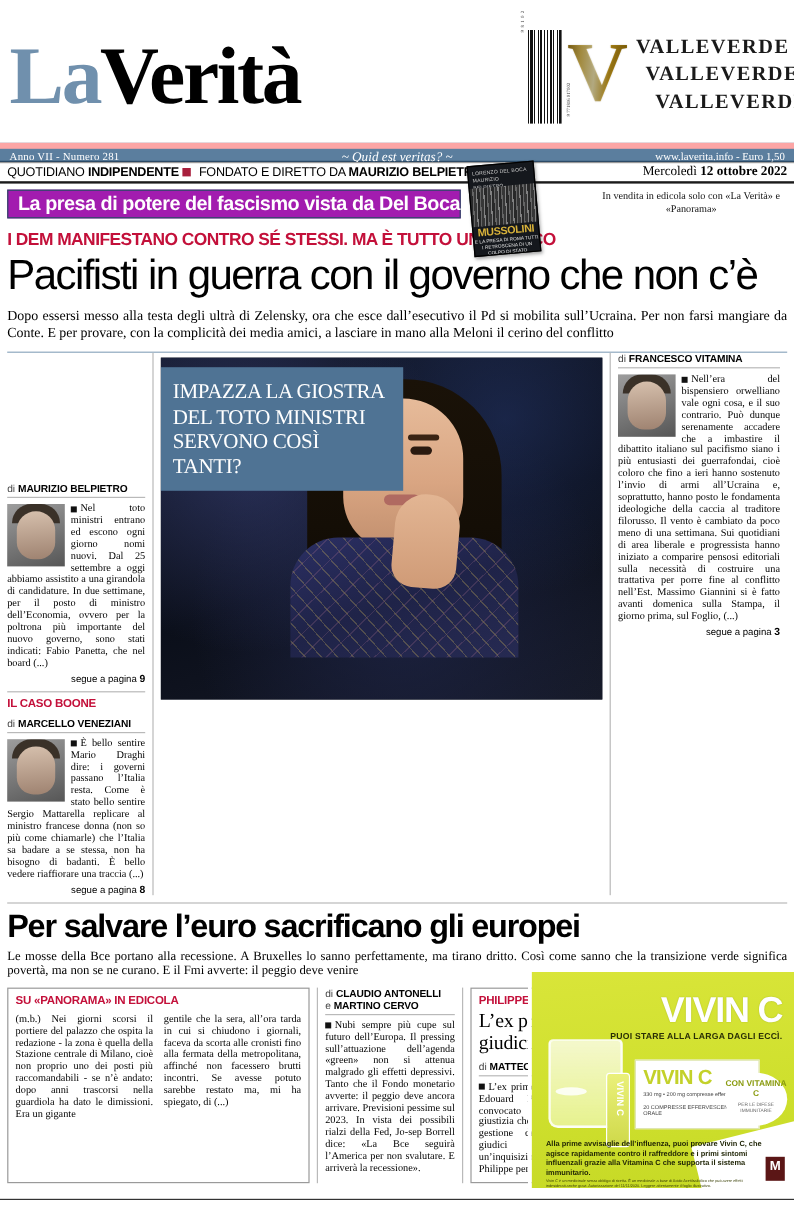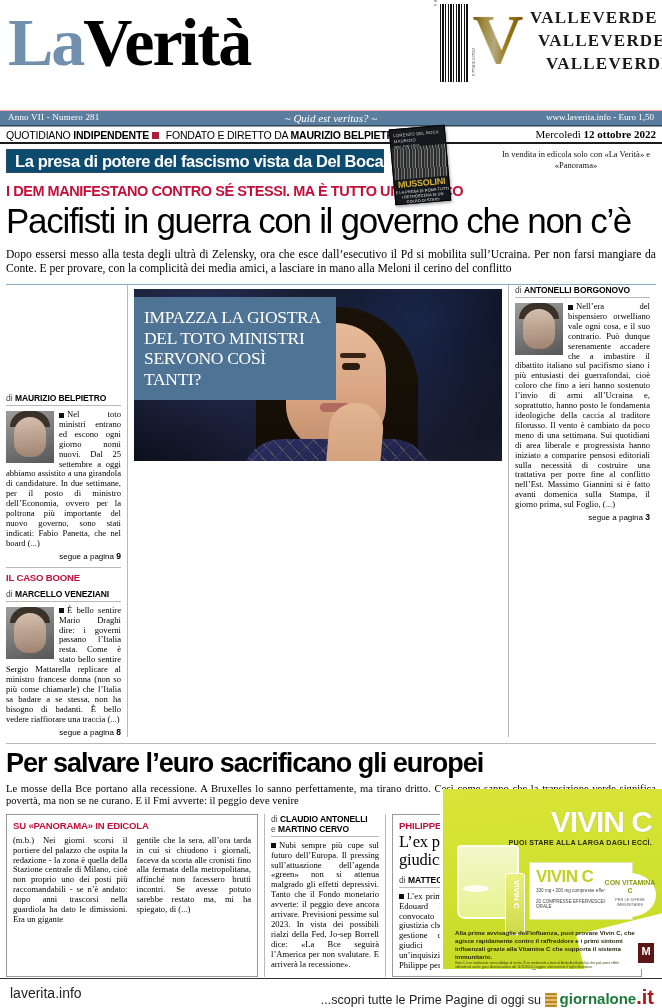--- a/index.html
+++ b/index.html
@@ -5,21 +5,21 @@
   * { box-sizing: border-box; margin: 0; padding: 0; }
   html, body {
     width: 662px; height: 1008px;
     background: #ffffff;
     font-family: "Liberation Serif", serif;
     overflow: hidden;
   }
   .page { position: relative; width: 662px; height: 1008px; background:#fff; }
 
   
-  .masthead { position:relative; height: 110px; padding: 6px 8px 0 8px; }
+  .masthead { position:relative; height: 98px; padding: 6px 8px 0 8px; margin-top: 21px; }
   .logo-wrap { position:absolute; left:8px; top:6px; }
   .logo {
     font-family: "Liberation Serif", serif;
     font-weight: 700; font-size: 68px; line-height: 72px;
     letter-spacing: -2px;
   }
   .logo .la { color:#7090ad; }
   .logo .verita { color:#000; }
 
   .barcode { position:absolute; left:440px; top:4px; width:28px; height:78px;
@@ -40,41 +40,41 @@
     text-align:center; text-shadow:0 0 1px rgba(0,0,0,.3);
   }
   .vv-words { position:absolute; left:60px; top:2px; }
   .vv-words div { font-family:"Liberation Serif", serif; font-weight:700; font-size:17px;
     letter-spacing:1.2px; line-height:23px; color:#1a1a1a; }
   .vv-words div:nth-child(2){ padding-left:8px; }
   .vv-words div:nth-child(3){ padding-left:16px; }
 
   
   .bar-anno { position:relative; height:16px; background:#5b7e9e;
-    border-top:1px solid #fca5a5; border-bottom:1px solid #2c4a66; }
+    border-top:5px solid #fca5a5; border-bottom:1px solid #2c4a66; }
   .bar-anno .left { position:absolute; left:8px; top:1px; color:#fff;
     font-size:9px; letter-spacing:.2px; }
   .bar-anno .mid { position:absolute; left:0; right:0; text-align:center; top:1px;
     color:#fff; font-style:italic; font-size:11px; }
   .bar-anno .right { position:absolute; right:8px; top:1px; color:#fff; font-size:9px; }
 
   .bar-quot { position:relative; height:18px; border-bottom:2px solid #1b1b1b;
     border-top:1px solid #999; }
   .bar-quot .l { position:absolute; left:6px; top:2px;
      font-family:"Liberation Sans", sans-serif; font-size:10.5px; letter-spacing:-.2px; }
   .bar-quot .l b { font-weight:700; }
   .sq { display:inline-block; width:7px; height:7px; background:#a81f3c; margin:0 4px 0 3px; }
   .bar-quot .r { position:absolute; right:6px; top:1px;
      font-family:"Liberation Serif", serif; font-size:11px; }
   .bar-quot .r b { font-weight:700; }
 
   
   .strip { position:relative; height:30px; margin-top:3px; }
   .strip-blue { position:absolute; left:6px; top:2px; width:378px; height:24px;
-    background:#0c4a6e; border:1px solid #2c4a66; }
+    background:#a21caf; border:1px solid #2c4a66; }
   .strip-blue span { position:absolute; left:8px; top:2px; color:#fff;
     font-family:"Liberation Sans", sans-serif; font-weight:700; font-size:16.5px;
     letter-spacing:-.4px; white-space:nowrap; }
   .book { position:absolute; left:392px; top:-20px; width:56px; height:76px;
     transform: rotate(-5deg); background:#15181d; border:1px solid #000;
     box-shadow:1px 2px 3px rgba(0,0,0,.35); overflow:hidden; }
   .book .authors { color:#cfcfcf; font-size:4.2px; padding:3px 3px 0 3px; line-height:6px;
     font-family:"Liberation Sans", sans-serif; letter-spacing:.2px;}
   .book .crowd { position:absolute; left:0; top:18px; width:100%; height:32px;
     background: repeating-linear-gradient(92deg,#2a2a2a 0 2px,#6d6d6d 2px 3px,#3a3a3a 3px 5px,#8d8d8d 5px 6px);
@@ -96,21 +96,21 @@
   .main-sub { margin:8px 6px 0 6px; font-size:11.6px; line-height:14px; text-align:justify; }
   .rule-thin { border-top:1px solid #8ea9bf; margin:8px 6px 0 6px; }
 
   
   .main-grid { position:relative; margin:0 6px; display:flex; gap:0; }
   .col-left { width:122px; padding-right:6px; border-right:1px solid #b9b9b9; }
   .col-photo { width:380px; padding:0 6px; }
   .col-right { width:142px; padding-left:6px; border-left:1px solid #b9b9b9; }
 
   
-  .photo-box { position:relative; margin-top:4px; height:172px; overflow:hidden;
+  .photo-box { position:relative; margin-top:4px; height:285px; overflow:hidden;
     background:#0f1524; }
   .photo-bg { position:absolute; inset:0;
     background:
       radial-gradient(circle at 20% 30%, rgba(62,70,130,.55), transparent 45%),
       radial-gradient(circle at 78% 18%, rgba(40,60,120,.45), transparent 40%),
       radial-gradient(circle at 55% 75%, rgba(30,36,70,.8), transparent 60%),
       linear-gradient(160deg,#141a2c 0%,#0b0f1a 55%,#171b2a 100%);
   }
   .photo-person { position:absolute; left:108px; top:18px; width:190px; height:214px; }
   .pp-hair { position:absolute; left:14px; top:0; width:162px; height:205px;
@@ -346,21 +346,21 @@
         <div class="blue-head">
           <div>IMPAZZA LA GIOSTRA</div>
           <div>DEL TOTO MINISTRI</div>
           <div>SERVONO COSÌ TANTI?</div>
         </div>
       </div>
     </div>
 
     <div class="col-right">
       <div class="by">
-        <i>di</i> <b>ANTONELLI BORGONOVO</b>
+        <i>di</i> <b>FRANCESCO VITAMINA</b>
       </div>
       <div class="bodytext">
         <div class="mugshot">
           <div class="mug-hair"></div>
             <div class="mug-face"></div>
         </div>
         <span class="sqr"></span><span>Nell’era del bispensiero orwelliano vale ogni cosa, e il suo contrario. Può dunque serenamente accadere che a imbastire il dibattito italiano sul pacifismo siano i più entusiasti dei guerrafondai, cioè coloro che fino a ieri hanno sostenuto l’invio di armi all’Ucraina e, soprattutto, hanno posto le fondamenta ideologiche della caccia al traditore filorusso. Il vento è cambiato da poco meno di una settimana. Sui quotidiani di area liberale e progressista hanno iniziato a comparire pensosi editoriali sulla necessità di costruire una trattativa per porre fine al conflitto nell’Est. Massimo Giannini si è fatto avanti domenica sulla Stampa, il giorno prima, sul Foglio, (...)</span>
       </div>
       <div class="segue">
         <span>segue a pagina</span> <b>3</b>

